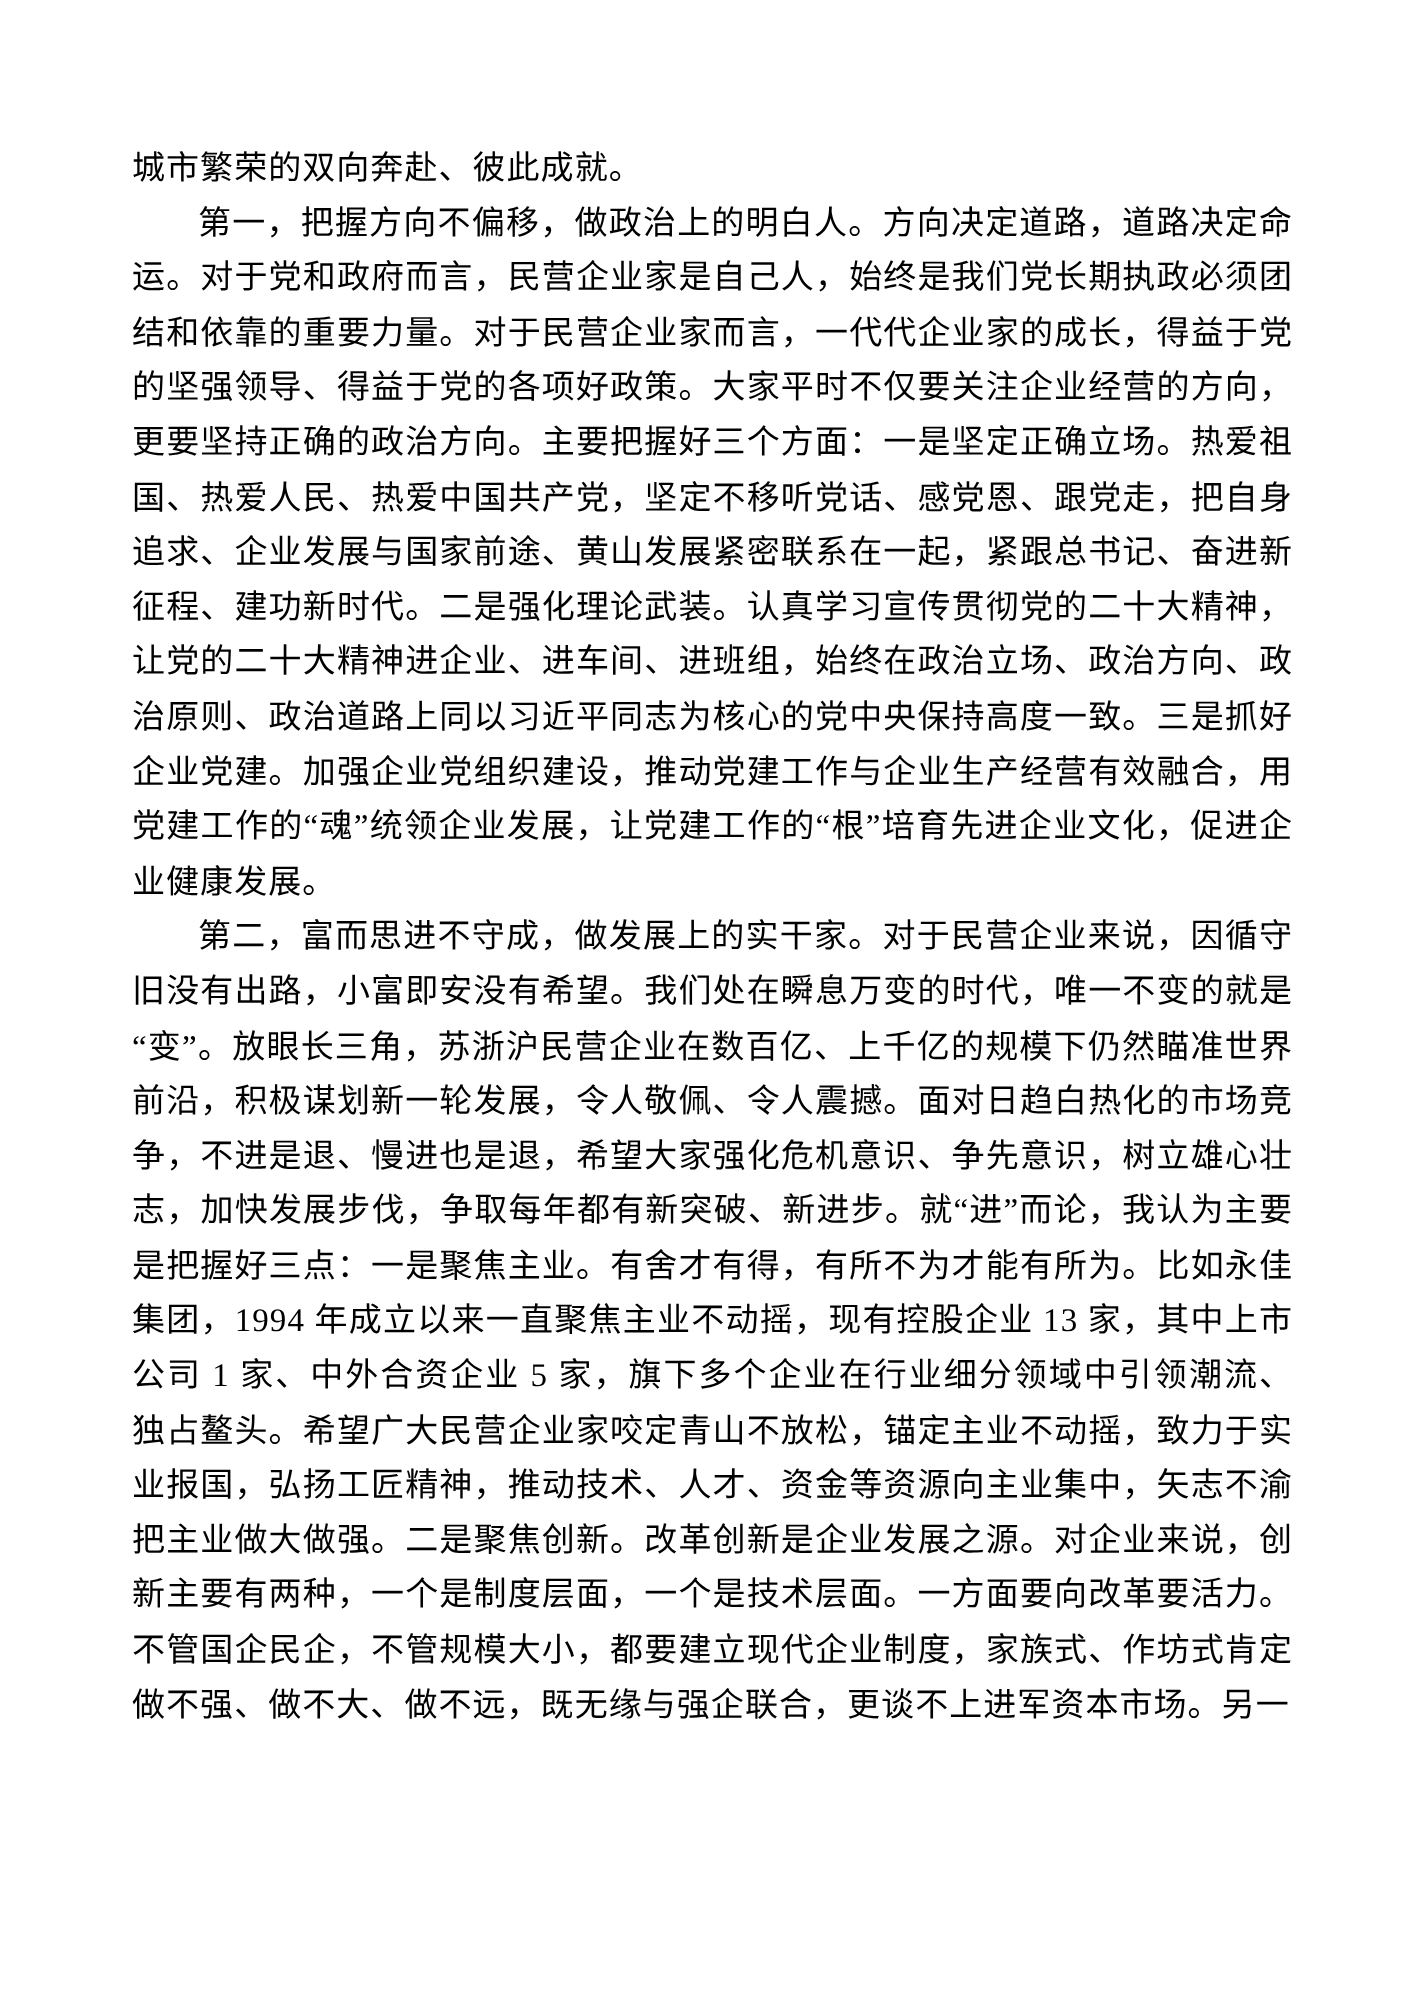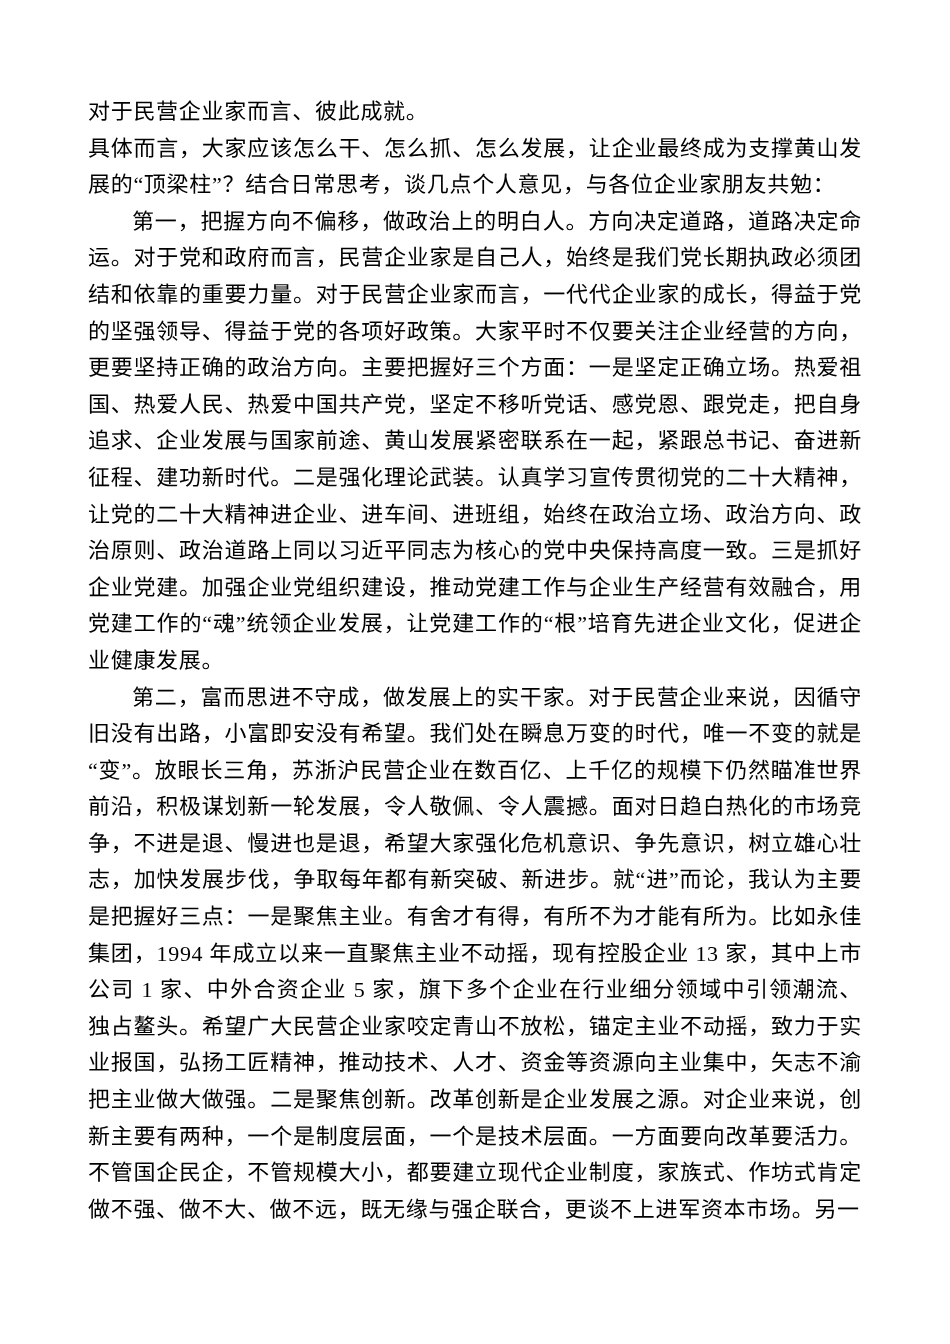--- a/index.html
+++ b/index.html
@@ -41,18 +41,17 @@
   }
   .run.bold {
     font-weight: normal;
   }
 </style>
 </head>
 <body>
 
 <div class="page" style="background: rgb(255, 255, 255);">
   <div class="doc-body" style="color: rgb(0, 0, 0);">
-      <p class="para"><span class="run">对于民营企业家而言、彼此成就。</span></p>
-      <p class="para"><span class="run">具体而言，大家应该怎么干、怎么抓、怎么发展，让企业最终成为支撑黄山发展的“顶梁柱”？结合日常思考，谈几点个人意见，与各位企业家朋友共勉：</span></p>
+      <p class="para"><span class="run">城市繁荣的双向奔赴、彼此成就。</span></p>
       <p class="para indent"><span class="run bold">第一，把握方向不偏移，做政治上的明白人。</span><span class="run">方向决定道路，道路决定命运。对于党和政府而言，民营企业家是自己人，始终是我们党长期执政必须团结和依靠的重要力量。对于民营企业家而言，一代代企业家的成长，得益于党的坚强领导、得益于党的各项好政策。大家平时不仅要关注企业经营的方向，更要坚持正确的政治方向。主要把握好三个方面：</span><span class="run bold">一是坚定正确立场。</span><span class="run">热爱祖国、热爱人民、热爱中国共产党，坚定不移听党话、感党恩、跟党走，把自身追求、企业发展与国家前途、黄山发展紧密联系在一起，紧跟总书记、奋进新征程、建功新时代。</span><span class="run bold">二是强化理论武装。</span><span class="run">认真学习宣传贯彻党的二十大精神，让党的二十大精神进企业、进车间、进班组，始终在政治立场、政治方向、政治原则、政治道路上同以习近平同志为核心的党中央保持高度一致。</span><span class="run bold">三是抓好企业党建。</span><span class="run">加强企业党组织建设，推动党建工作与企业生产经营有效融合，用党建工作的“魂”统领企业发展，让党建工作的“根”培育先进企业文化，促进企业健康发展。</span></p>
       <p class="para indent"><span class="run bold">第二，富而思进不守成，做发展上的实干家。</span><span class="run">对于民营企业来说，因循守旧没有出路，小富即安没有希望。我们处在瞬息万变的时代，唯一不变的就是“变”。放眼长三角，苏浙沪民营企业在数百亿、上千亿的规模下仍然瞄准世界前沿，积极谋划新一轮发展，令人敬佩、令人震撼。面对日趋白热化的市场竞争，不进是退、慢进也是退，希望大家强化危机意识、争先意识，树立雄心壮志，加快发展步伐，争取每年都有新突破、新进步。就“进”而论，我认为主要是把握好三点：</span><span class="run bold">一是聚焦主业。</span><span class="run">有舍才有得，有所不为才能有所为。比如永佳集团，1994 年成立以来一直聚焦主业不动摇，现有控股企业 13 家，其中上市公司 1 家、中外合资企业 5 家，旗下多个企业在行业细分领域中引领潮流、独占鳌头。希望广大民营企业家咬定青山不放松，锚定主业不动摇，致力于实业报国，弘扬工匠精神，推动技术、人才、资金等资源向主业集中，矢志不渝把主业做大做强。</span><span class="run bold">二是聚焦创新。</span><span class="run">改革创新是企业发展之源。对企业来说，创新主要有两种，一个是制度层面，一个是技术层面。一方面要向改革要活力。不管国企民企，不管规模大小，都要建立现代企业制度，家族式、作坊式肯定做不强、做不大、做不远，既无缘与强企联合，更谈不上进军资本市场。另一</span></p>
     </div>
 </div>
 
 </body></html>

